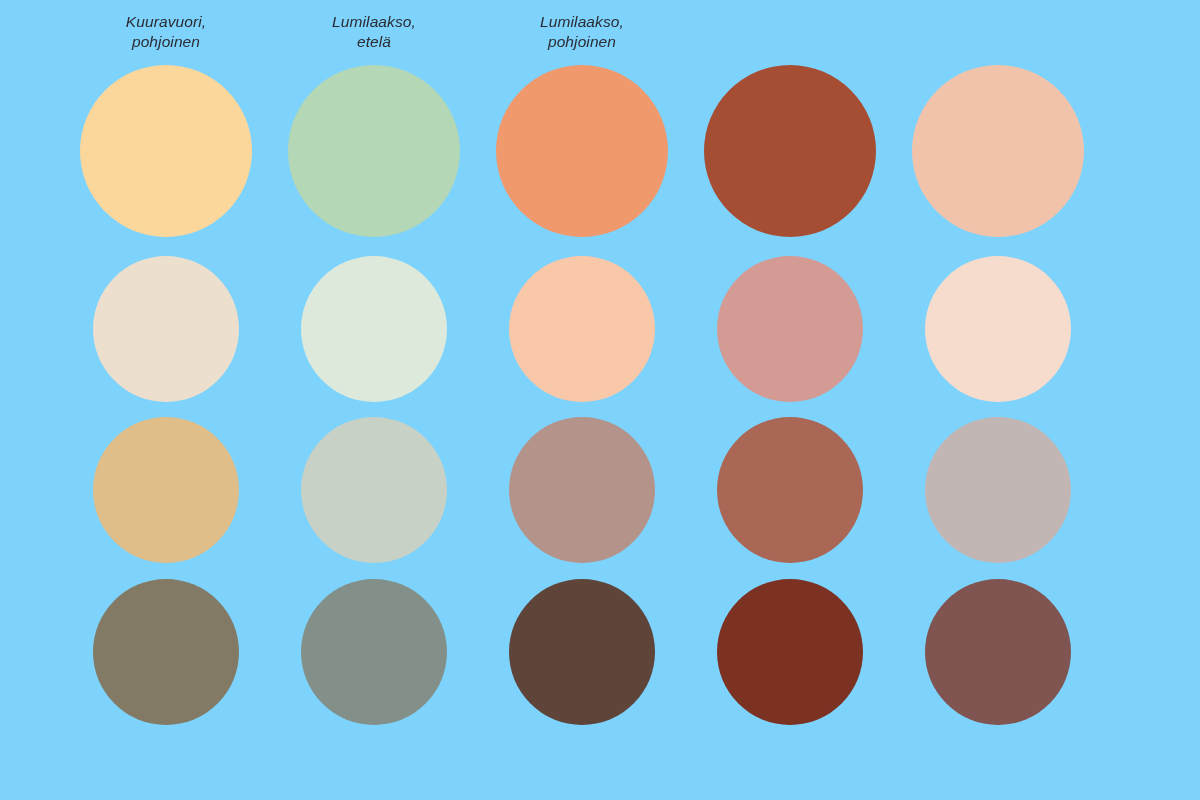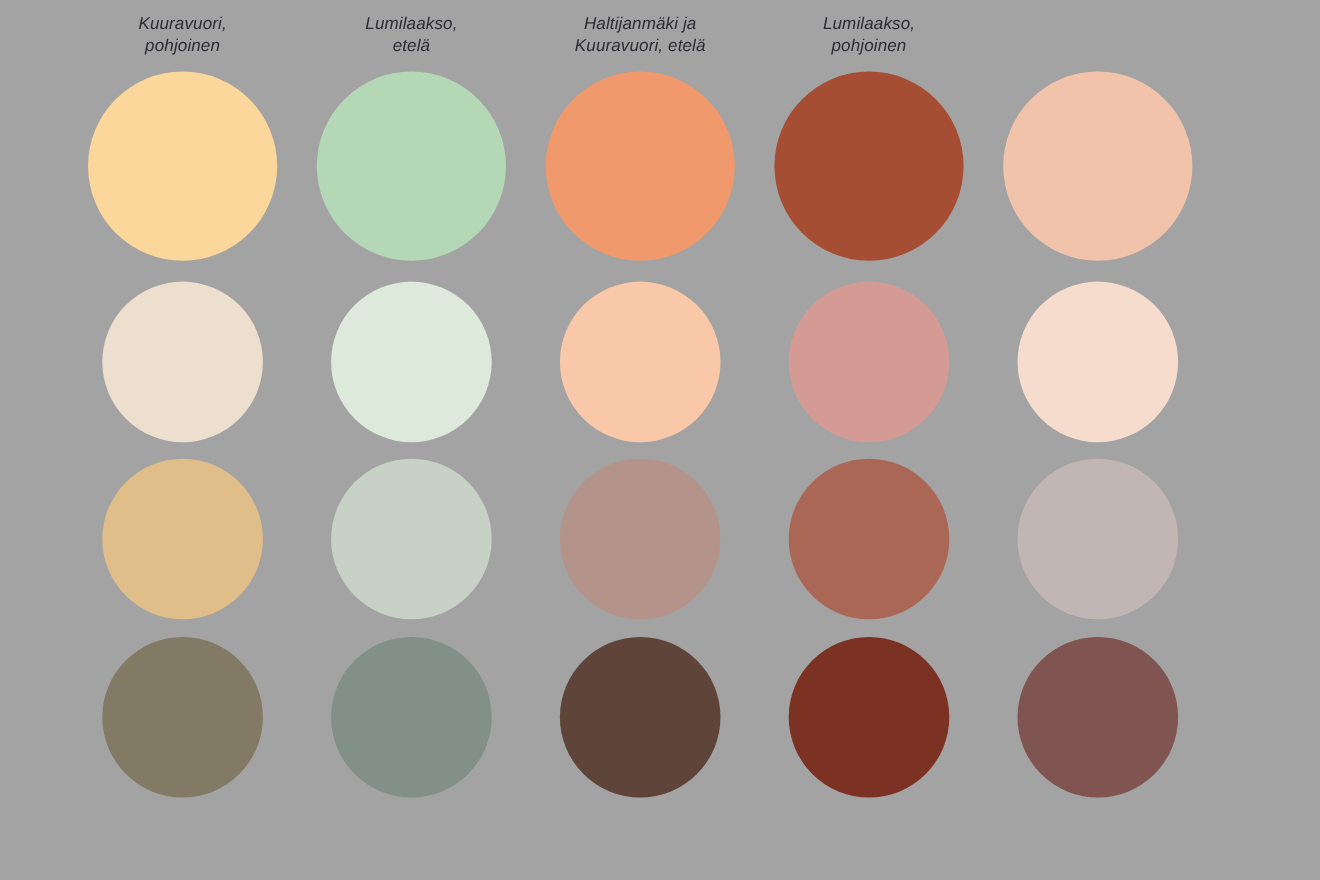--- a/index.html
+++ b/index.html
@@ -70,29 +70,27 @@
 
   .row-2 .swatch-cell { height: 162px; }
   .row-2 .swatch { width: 146px; height: 146px; }
 
   .row-3 .swatch-cell { height: 162px; }
   .row-3 .swatch { width: 146px; height: 146px; }
 </style>
 </head>
 <body>
 
-<div id="palette-board" style="background: #a3a3a3;">
+<div id="palette-board" style="background: #7dd3fc;">
 
   <div class="header-row">
     <div class="col-header" style="color: rgb(43, 43, 51);">Kuuravuori,
 pohjoinen</div>
     <div class="col-header" style="color: rgb(43, 43, 51);">Lumilaakso,
 etelä</div>
-    <div class="col-header" style="color: rgb(43, 43, 51);">Haltijanmäki ja
-Kuuravuori, etelä</div>
     <div class="col-header" style="color: rgb(43, 43, 51);">Lumilaakso,
 pohjoinen</div>
   </div>
 
   <div class="grid">
 
     <div class="swatch-row row-0">
       <div class="swatch-cell">
         <span class="swatch" style="background-color: rgb(251, 215, 155);"></span>
       </div>

